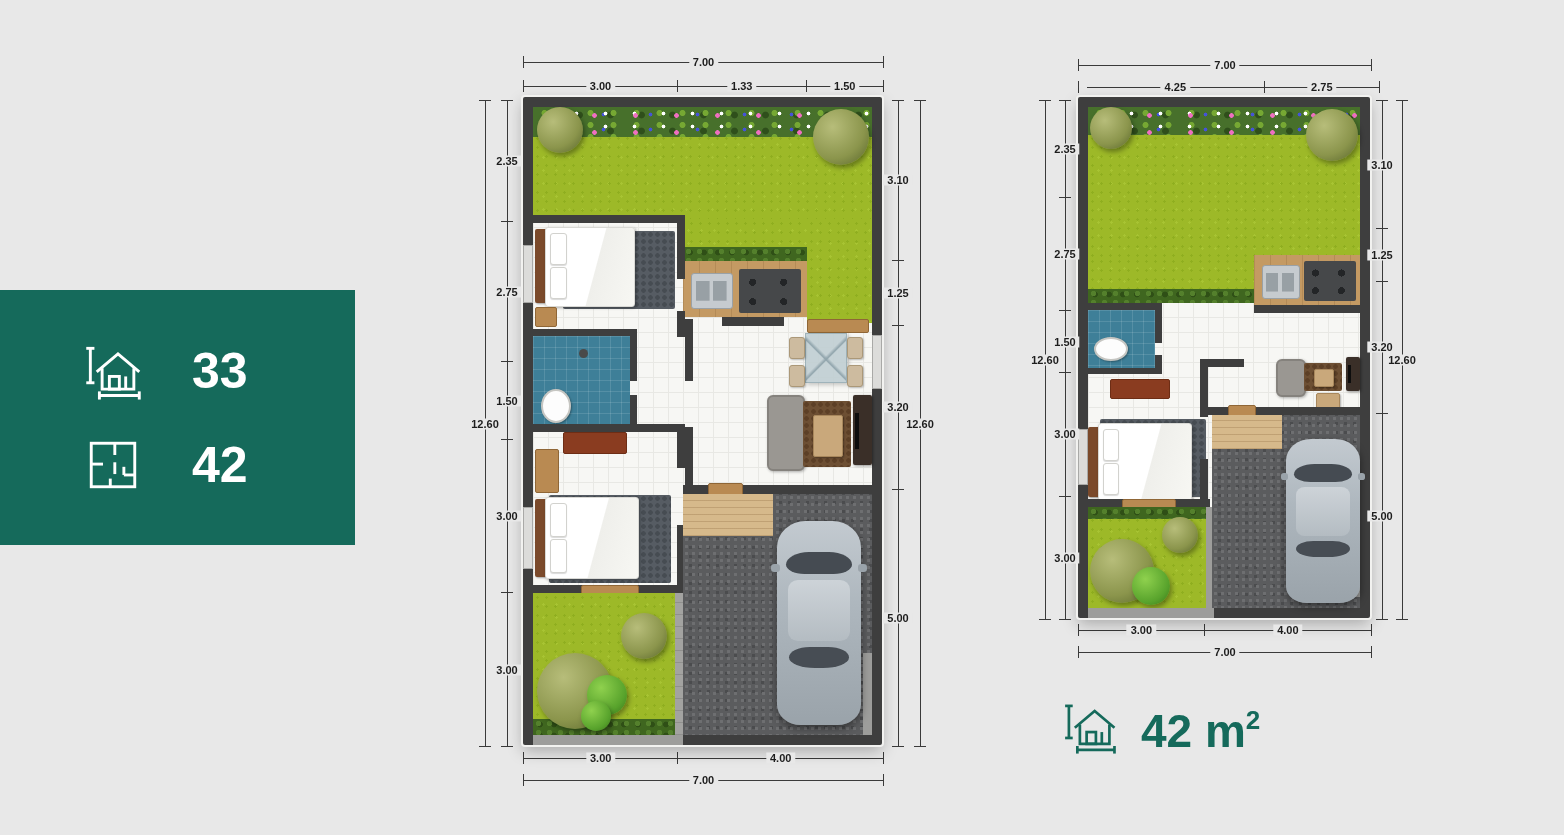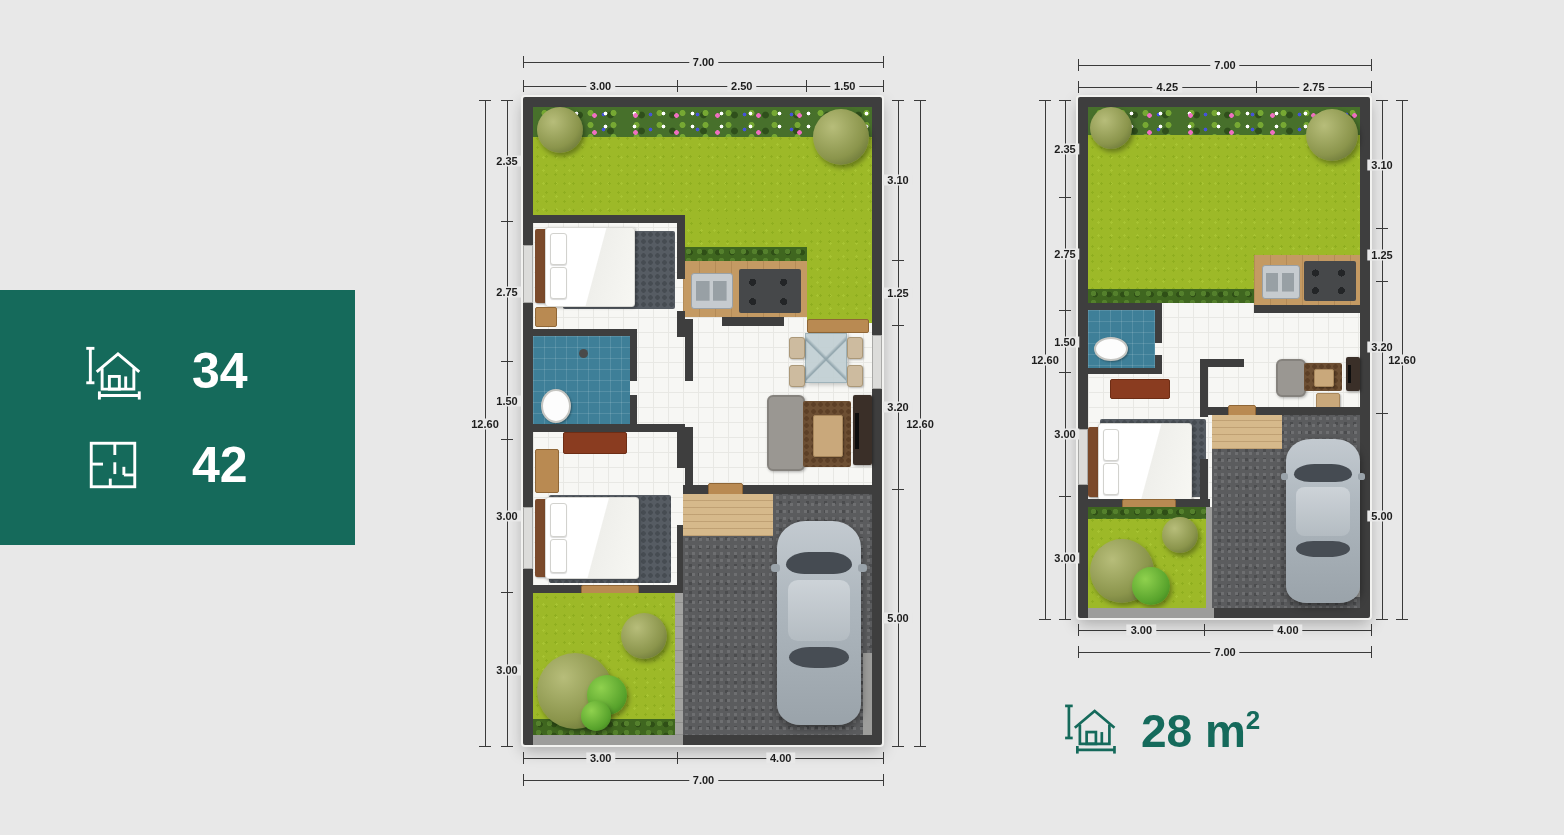--- a/index.html
+++ b/index.html
@@ -135,21 +135,21 @@
             <line x1="2.5" y1="45" x2="11.5" y2="45"></line>
         <line x1="17" y1="59" x2="61" y2="59"></line>
             <line x1="17" y1="54.5" x2="17" y2="63.5"></line>
             <line x1="61" y1="54.5" x2="61" y2="63.5"></line>
         <polyline points="14,33 37.5,13 61,33"></polyline>
             <polyline points="20,29 20,52 55,52 55,29"></polyline>
         <rect x="28" y="38" width="11" height="14"></rect>
             <line x1="46" y1="38" x2="46" y2="52"></line>
       </g>
         </svg>
-      <span class="badge-value">34</span>
+      <span class="badge-value">33</span>
     </div>
     <div class="badge-row">
       <svg viewBox="0 0 64 64">
           <g class="icon-stroke">
         <rect x="8" y="8" width="48" height="48"></rect>
         <path d="M34 8 v13"></path>
             <path d="M34 29 v13"></path>
             <path d="M8 31 h13"></path>
         <path d="M29 56 v-9"></path>
             <path d="M44 43 h12"></path>
@@ -163,21 +163,21 @@
   <div class="dim h" style="left:523px;top:56px;width:359px;">
       <div class="seg" style="flex-grow: 7;">
         <span class="dimlabel">7.00</span>
       </div>
     </div>
   <div class="dim h" style="left:523px;top:80px;width:359px;">
       <div class="seg" style="flex-grow: 3;">
         <span class="dimlabel">3.00</span>
       </div>
       <div class="seg" style="flex-grow: 2.5;">
-        <span class="dimlabel">2.50</span>
+        <span class="dimlabel">1.33</span>
       </div>
       <div class="seg" style="flex-grow: 1.5;">
         <span class="dimlabel">1.50</span>
       </div>
     </div>
   <div class="dim h" style="left:523px;top:752px;width:359px;">
       <div class="seg" style="flex-grow: 3;">
         <span class="dimlabel">3.00</span>
       </div>
       <div class="seg" style="flex-grow: 4;">
@@ -307,21 +307,21 @@
     <div class="pi win" style="left:0;top:410px;width:10px;height:62px;"></div>
     <div class="pi win" style="left:349px;top:238px;width:10px;height:54px;"></div>
     <div class="pi curb" style="left:10px;top:638px;width:150px;height:10px;"></div>
   </div>
 
   <div class="dim h" style="left:1078px;top:59px;width:292px;">
       <div class="seg" style="flex-grow: 7;">
         <span class="dimlabel">7.00</span>
       </div>
     </div>
-  <div class="dim h" style="left:1078px;top:81px;width:292px;">
+  <div class="dim h" style="left:1078px;top:81px;width:292px;padding-left:8px;">
       <div class="seg" style="flex-grow: 4.25;">
         <span class="dimlabel">4.25</span>
       </div>
       <div class="seg" style="flex-grow: 2.75;">
         <span class="dimlabel">2.75</span>
       </div>
     </div>
   <div class="dim h" style="left:1078px;top:624px;width:292px;">
       <div class="seg" style="flex-grow: 3;">
         <span class="dimlabel">3.00</span>
@@ -443,17 +443,17 @@
             <line x1="2.5" y1="45" x2="11.5" y2="45"></line>
         <line x1="17" y1="59" x2="61" y2="59"></line>
             <line x1="17" y1="54.5" x2="17" y2="63.5"></line>
             <line x1="61" y1="54.5" x2="61" y2="63.5"></line>
         <polyline points="14,33 37.5,13 61,33"></polyline>
             <polyline points="20,29 20,52 55,52 55,29"></polyline>
         <rect x="28" y="38" width="11" height="14"></rect>
             <line x1="46" y1="38" x2="46" y2="52"></line>
       </g>
         </svg>
-      <div class="optional-area"><span>28 m</span><sup>2</sup></div>
+      <div class="optional-area"><span>42 m</span><sup>2</sup></div>
     </div>
   </div>
 
 </div>
 
 </body></html>

